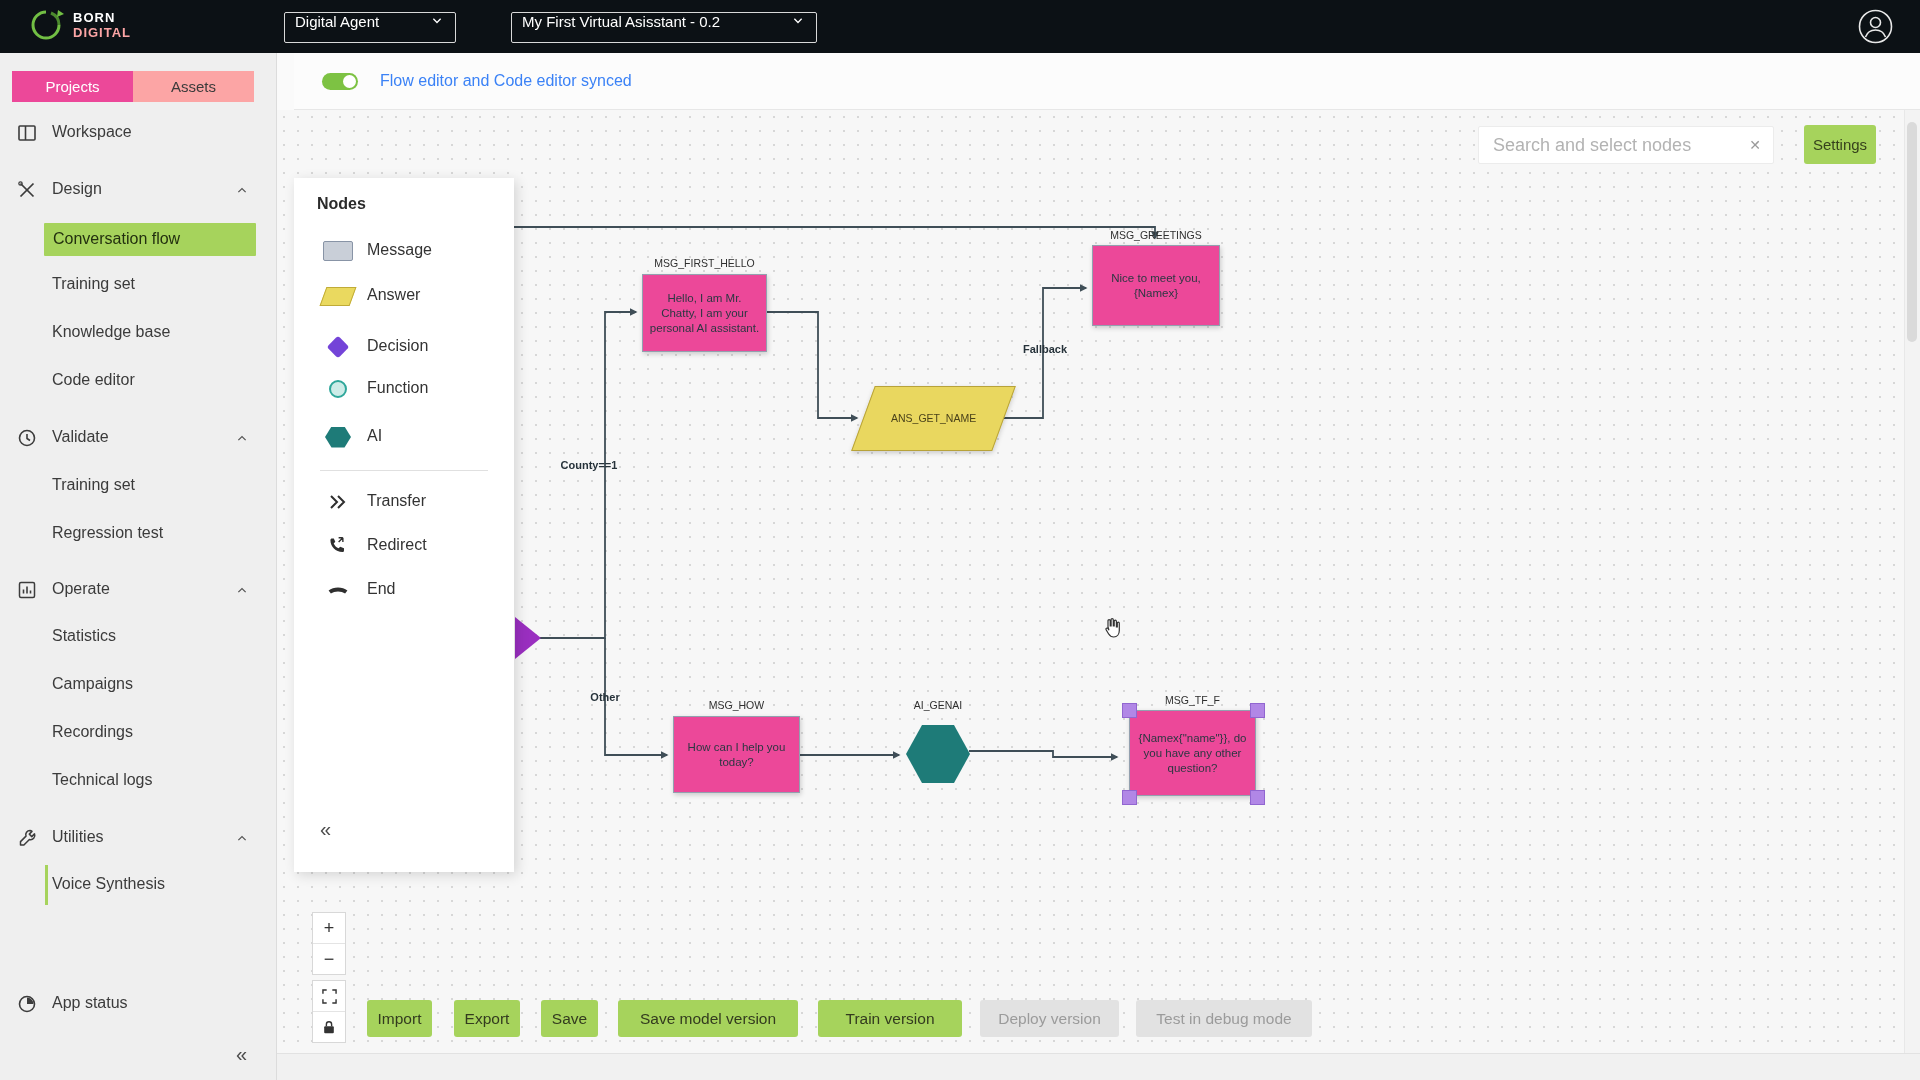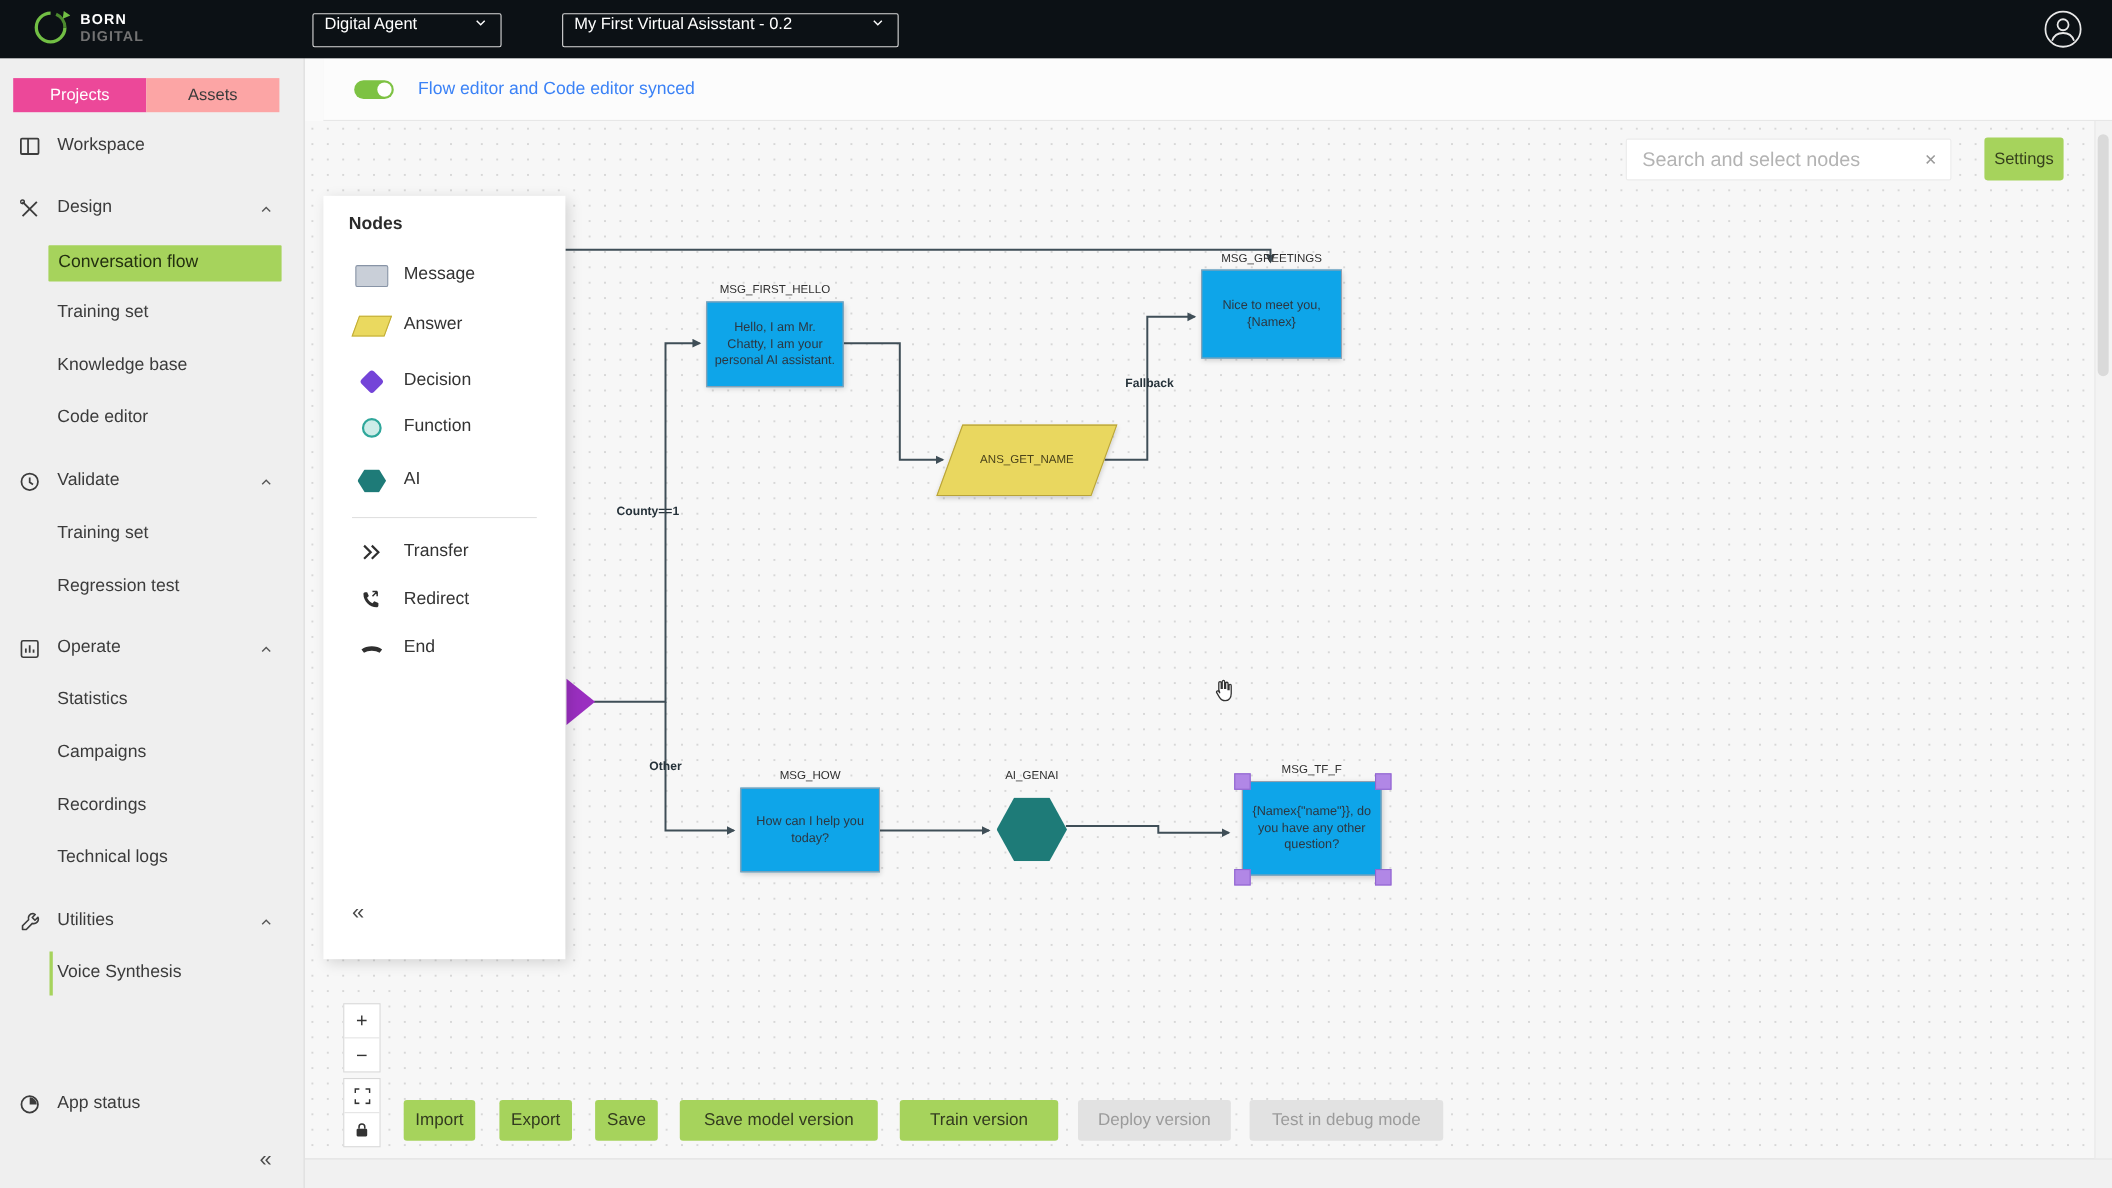--- a/index.html
+++ b/index.html
@@ -3,21 +3,21 @@
 <meta charset="utf-8">
 <style>
   html,body{margin:0;padding:0;background:#dcdcdc}
   .app{position:relative;width:1920px;height:1080px;overflow:hidden;background:#f2f2f2;
        font-family:"Liberation Sans",sans-serif;-webkit-font-smoothing:antialiased}
 
   
   .topbar{position:absolute;left:0;top:0;width:1920px;height:53px;background:#0c1115;z-index:10}
   .logo{position:absolute;left:28px;top:7px;display:flex;align-items:center;gap:9px}
   .logo-text div{font-size:13px;font-weight:700;letter-spacing:1px;line-height:15px;color:#fff}
-  .logo-text .l2{color:#737373}
+  .logo-text .l2{color:#fca5a5}
   .dd{position:absolute;height:29px;border:1px solid #d9d9d9;border-radius:2px;display:flex;
       align-items:flex-start;justify-content:space-between;padding:0 10px;color:#fff;font-size:15px;cursor:pointer}
   .avatar{position:absolute;left:1858px;top:9px;width:35px;height:35px;cursor:pointer}
 
   
   .sidebar{position:absolute;left:0;top:53px;width:276px;height:1027px;background:#efefef;
            border-right:1px solid #dcdcdc;z-index:9}
   .tabs{position:absolute;left:12px;top:18px;width:242px;height:31px;display:flex;font-size:15px}
   .tab{flex:1;display:flex;align-items:center;justify-content:center;cursor:pointer}
   .tab.on{background:#ec4899;color:#fff}
@@ -38,21 +38,21 @@
            gap:22px;box-sizing:border-box;z-index:5}
   .toggle{width:36px;height:17px;border-radius:9px;background:#7dc243;position:relative;cursor:pointer}
   .toggle .knob{position:absolute;right:2px;top:2px;width:13px;height:13px;border-radius:50%;background:#fff}
   .synclabel{font-size:16px;color:#3b82f6}
 
   
   .canvas-bg{position:absolute;left:277px;top:110px;width:1643px;height:970px;background:#f7f7f7;
      background-image:radial-gradient(circle,#d7d7d7 1.1px,transparent 1.3px);background-size:14px 14px;z-index:1}
   .edges{position:absolute;left:0;top:0;z-index:2;pointer-events:none}
   .elabel{position:absolute;z-index:3;font-size:11px;font-weight:700;color:#26323a;text-align:center}
-  .fnode{position:absolute;background:#0ea5e9;border:1px solid #93a0af;box-shadow:1px 2px 5px rgba(0,0,0,.18);
+  .fnode{position:absolute;background:#ec4899;border:1px solid #93a0af;box-shadow:1px 2px 5px rgba(0,0,0,.18);
          display:flex;align-items:center;justify-content:center;text-align:center;font-size:11.5px;
          line-height:15px;color:#2c3742;padding:6px;box-sizing:border-box;z-index:3;cursor:grab}
   .flabel{position:absolute;font-size:10.5px;color:#2f2f2f;text-align:center;z-index:3}
   .para{background:#e9d75f;border:1px solid #b7a23a;transform:skewX(-20deg);font-size:10.5px;color:#4a421a}
   .para span{transform:skewX(20deg)}
   .hex{clip-path:polygon(25% 0,75% 0,100% 50%,75% 100%,25% 100%,0 50%);background:#1e7b78;border:none;box-shadow:none}
   .tri{position:absolute;width:0;height:0;border-top:21px solid transparent;border-bottom:21px solid transparent;
        border-left:26px solid #9a2fc0;z-index:3;cursor:grab}
   .handle{position:absolute;width:13px;height:13px;background:#b187e6;border:1px solid #9166d0;z-index:4;cursor:grab}
   .hand{position:absolute;z-index:4}

